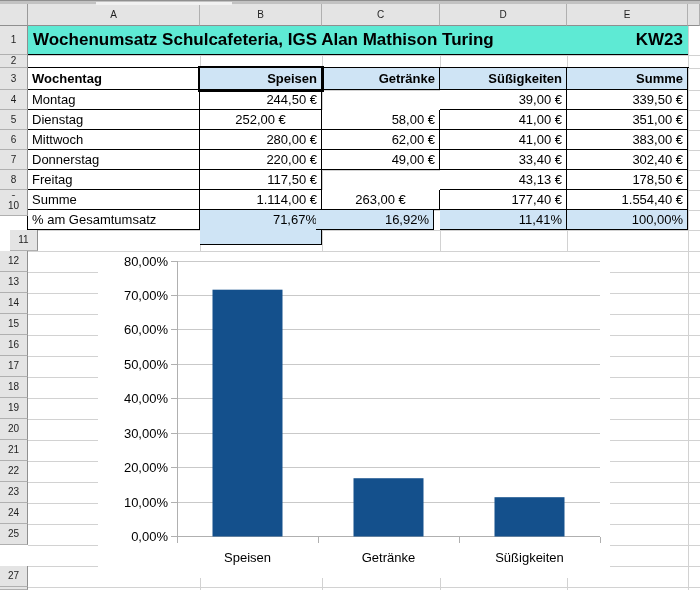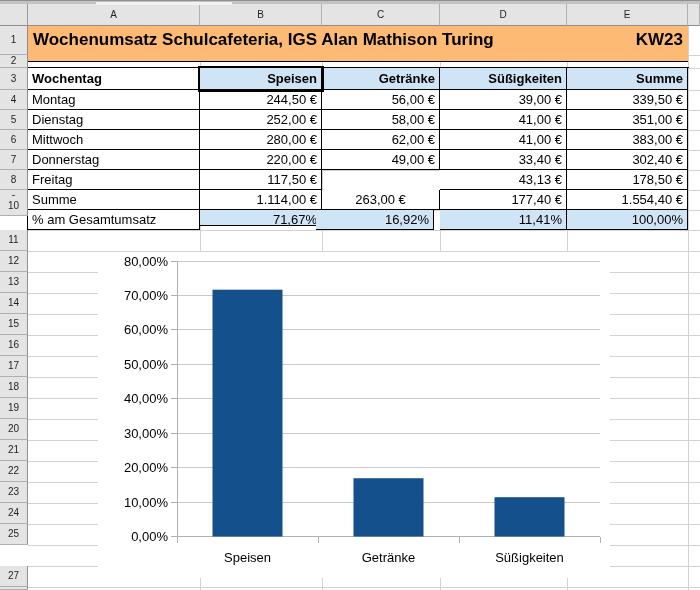--- a/index.html
+++ b/index.html
@@ -15,21 +15,21 @@
   .ch{position:absolute;top:4px;height:22px;background:#e4e4e4;border-right:1px solid #b0b0b0;
       border-bottom:1px solid #8f8f8f;box-sizing:border-box;font-size:10px;color:#1f1f1f;
       text-align:center;line-height:21px;z-index:6;}
   .rh{position:absolute;left:0;width:28px;background:#e4e4e4;border-right:1px solid #8f8f8f;
       border-bottom:1px solid #b0b0b0;box-sizing:border-box;font-size:10px;color:#1f1f1f;
       text-align:center;z-index:6;}
   
   .glv{position:absolute;width:1px;background:#d2d2d2;z-index:1;}
   .glh{position:absolute;height:1px;background:#d2d2d2;z-index:1;}
   
-  .title-row{position:absolute;left:28px;top:26px;width:660px;height:36px;background:#fdba74;
+  .title-row{position:absolute;left:28px;top:26px;width:660px;height:29px;background:#5eead4;
              border-bottom:1px solid #000;box-sizing:border-box;z-index:2;
              font-weight:bold;font-size:17px;line-height:27px;color:#000;white-space:nowrap;}
   .title-row .t{position:absolute;left:5px;}
   .title-row .w{position:absolute;right:5px;}
   
   .cell{position:absolute;background:#fff;border-right:1px solid #000;border-bottom:1px solid #000;
         box-sizing:border-box;font-size:13px;color:#000;padding:0 4px;white-space:nowrap;
         overflow:hidden;z-index:2;}
   .num{text-align:right;}
   .bold{font-weight:bold;}
@@ -67,21 +67,21 @@
     <div class="rh" style="top: 26px; height: 29px; line-height: 28px;">1</div>
     <div class="rh" style="top: 55px; height: 13px; line-height: 12px;">2</div>
     <div class="rh" style="top: 68px; height: 22px; line-height: 21px;">3</div>
     <div class="rh" style="top: 90px; height: 20px; line-height: 19px;">4</div>
     <div class="rh" style="top: 110px; height: 20px; line-height: 19px;">5</div>
     <div class="rh" style="top: 130px; height: 20px; line-height: 19px;">6</div>
     <div class="rh" style="top: 150px; height: 20px; line-height: 19px;">7</div>
     <div class="rh" style="top: 170px; height: 20px; line-height: 19px;">8</div>
     <div class="rh" style="top: 190px; height: 20px; line-height: 19px;">9</div>
     <div class="rh" style="top: 196px; height: 20px; line-height: 19px;">10</div>
-    <div class="rh" style="top: 230px; height: 21px; line-height: 20px;">11</div>
+    <div class="rh" style="top: 230px; height: 21px; line-height: 20px; margin-left: 10px;">11</div>
     <div class="rh" style="top: 251px; height: 21px; line-height: 20px;">12</div>
     <div class="rh" style="top: 272px; height: 21px; line-height: 20px;">13</div>
     <div class="rh" style="top: 293px; height: 21px; line-height: 20px;">14</div>
     <div class="rh" style="top: 314px; height: 21px; line-height: 20px;">15</div>
     <div class="rh" style="top: 335px; height: 21px; line-height: 20px;">16</div>
     <div class="rh" style="top: 356px; height: 21px; line-height: 20px;">17</div>
     <div class="rh" style="top: 377px; height: 21px; line-height: 20px;">18</div>
     <div class="rh" style="top: 398px; height: 21px; line-height: 20px;">19</div>
     <div class="rh" style="top: 419px; height: 21px; line-height: 20px;">20</div>
     <div class="rh" style="top: 440px; height: 21px; line-height: 20px;">21</div>
@@ -124,25 +124,24 @@
     <div class="glh" style="top: 545px; left: 28px; width: 672px;"></div>
     <div class="glh" style="top: 566px; left: 28px; width: 672px;"></div>
     <div class="glh" style="top: 587px; left: 28px; width: 672px;"></div>
     <div class="cell bold" style="left: 28px; top: 68px; width: 172px; height: 22px; line-height: 21px;">Wochentag</div>
     <div class="cell num bold blue" style="left: 200px; top: 68px; width: 122px; height: 22px; line-height: 21px;">Speisen</div>
     <div class="cell num bold blue" style="left: 322px; top: 68px; width: 118px; height: 22px; line-height: 21px;">Getränke</div>
     <div class="cell num bold blue" style="left: 440px; top: 68px; width: 127px; height: 22px; line-height: 21px;">Süßigkeiten</div>
     <div class="cell num bold blue" style="left: 567px; top: 68px; width: 121px; height: 22px; line-height: 21px;">Summe</div>
     <div class="cell" style="left: 28px; top: 90px; width: 172px; height: 20px; line-height: 19px;">Montag</div>
     <div class="cell num" style="left: 200px; top: 90px; width: 122px; height: 20px; line-height: 19px;">244,50 €</div>
-    <div class="cell num" style="left: 322px; top: 90px; width: 118px; height: 20px; line-height: 19px;">56,00 €</div>
     <div class="cell num" style="left: 440px; top: 90px; width: 127px; height: 20px; line-height: 19px;">39,00 €</div>
     <div class="cell num" style="left: 567px; top: 90px; width: 121px; height: 20px; line-height: 19px;">339,50 €</div>
     <div class="cell" style="left: 28px; top: 110px; width: 172px; height: 20px; line-height: 19px;">Dienstag</div>
-    <div class="cell num" style="left: 200px; top: 110px; width: 122px; height: 20px; line-height: 19px;">252,00 €</div>
+    <div class="cell num" style="left: 200px; top: 110px; width: 122px; height: 20px; line-height: 19px; text-align: center;">252,00 €</div>
     <div class="cell num" style="left: 322px; top: 110px; width: 118px; height: 20px; line-height: 19px;">58,00 €</div>
     <div class="cell num" style="left: 440px; top: 110px; width: 127px; height: 20px; line-height: 19px;">41,00 €</div>
     <div class="cell num" style="left: 567px; top: 110px; width: 121px; height: 20px; line-height: 19px;">351,00 €</div>
     <div class="cell" style="left: 28px; top: 130px; width: 172px; height: 20px; line-height: 19px;">Mittwoch</div>
     <div class="cell num" style="left: 200px; top: 130px; width: 122px; height: 20px; line-height: 19px;">280,00 €</div>
     <div class="cell num" style="left: 322px; top: 130px; width: 118px; height: 20px; line-height: 19px;">62,00 €</div>
     <div class="cell num" style="left: 440px; top: 130px; width: 127px; height: 20px; line-height: 19px;">41,00 €</div>
     <div class="cell num" style="left: 567px; top: 130px; width: 121px; height: 20px; line-height: 19px;">383,00 €</div>
     <div class="cell" style="left: 28px; top: 150px; width: 172px; height: 20px; line-height: 19px;">Donnerstag</div>
     <div class="cell num" style="left: 200px; top: 150px; width: 122px; height: 20px; line-height: 19px;">220,00 €</div>
@@ -152,21 +151,21 @@
     <div class="cell" style="left: 28px; top: 170px; width: 172px; height: 20px; line-height: 19px;">Freitag</div>
     <div class="cell num" style="left: 200px; top: 170px; width: 122px; height: 20px; line-height: 19px;">117,50 €</div>
     <div class="cell num" style="left: 440px; top: 170px; width: 127px; height: 20px; line-height: 19px;">43,13 €</div>
     <div class="cell num" style="left: 567px; top: 170px; width: 121px; height: 20px; line-height: 19px;">178,50 €</div>
     <div class="cell" style="left: 28px; top: 190px; width: 172px; height: 20px; line-height: 19px;">Summe</div>
     <div class="cell num" style="left: 200px; top: 190px; width: 122px; height: 20px; line-height: 19px;">1.114,00 €</div>
     <div class="cell num" style="left: 322px; top: 190px; width: 118px; height: 20px; line-height: 19px; text-align: center;">263,00 €</div>
     <div class="cell num" style="left: 440px; top: 190px; width: 127px; height: 20px; line-height: 19px;">177,40 €</div>
     <div class="cell num" style="left: 567px; top: 190px; width: 121px; height: 20px; line-height: 19px;">1.554,40 €</div>
     <div class="cell" style="left: 28px; top: 210px; width: 172px; height: 20px; line-height: 19px;">% am Gesamtumsatz</div>
-    <div class="cell num blue" style="left: 200px; top: 210px; width: 122px; height: 16px; line-height: 19px;">71,67%</div>
+    <div class="cell num blue" style="left: 200px; top: 210px; width: 122px; height: 35px; line-height: 19px;">71,67%</div>
     <div class="cell num blue" style="left: 316px; top: 210px; width: 118px; height: 20px; line-height: 19px;">16,92%</div>
     <div class="cell num blue" style="left: 440px; top: 210px; width: 127px; height: 20px; line-height: 19px;">11,41%</div>
     <div class="cell num blue" style="left: 567px; top: 210px; width: 121px; height: 20px; line-height: 19px;">100,00%</div>
     <div class="chart"><svg width="512" height="326">
         <line x1="73" y1="284.5" x2="79" y2="284.5" stroke="#b0b0b0" stroke-width="1" shape-rendering="crispEdges"></line>
         <text x="70" y="289" text-anchor="end" font-size="13" fill="#000">0,00%</text>
         <line x1="79" y1="250.0625" x2="502" y2="250.0625" stroke="#c9c9c9" stroke-width="1" shape-rendering="crispEdges"></line>
         <line x1="73" y1="250.0625" x2="79" y2="250.0625" stroke="#b0b0b0" stroke-width="1" shape-rendering="crispEdges"></line>
         <text x="70" y="254.5625" text-anchor="end" font-size="13" fill="#000">10,00%</text>
         <line x1="79" y1="215.625" x2="502" y2="215.625" stroke="#c9c9c9" stroke-width="1" shape-rendering="crispEdges"></line>

